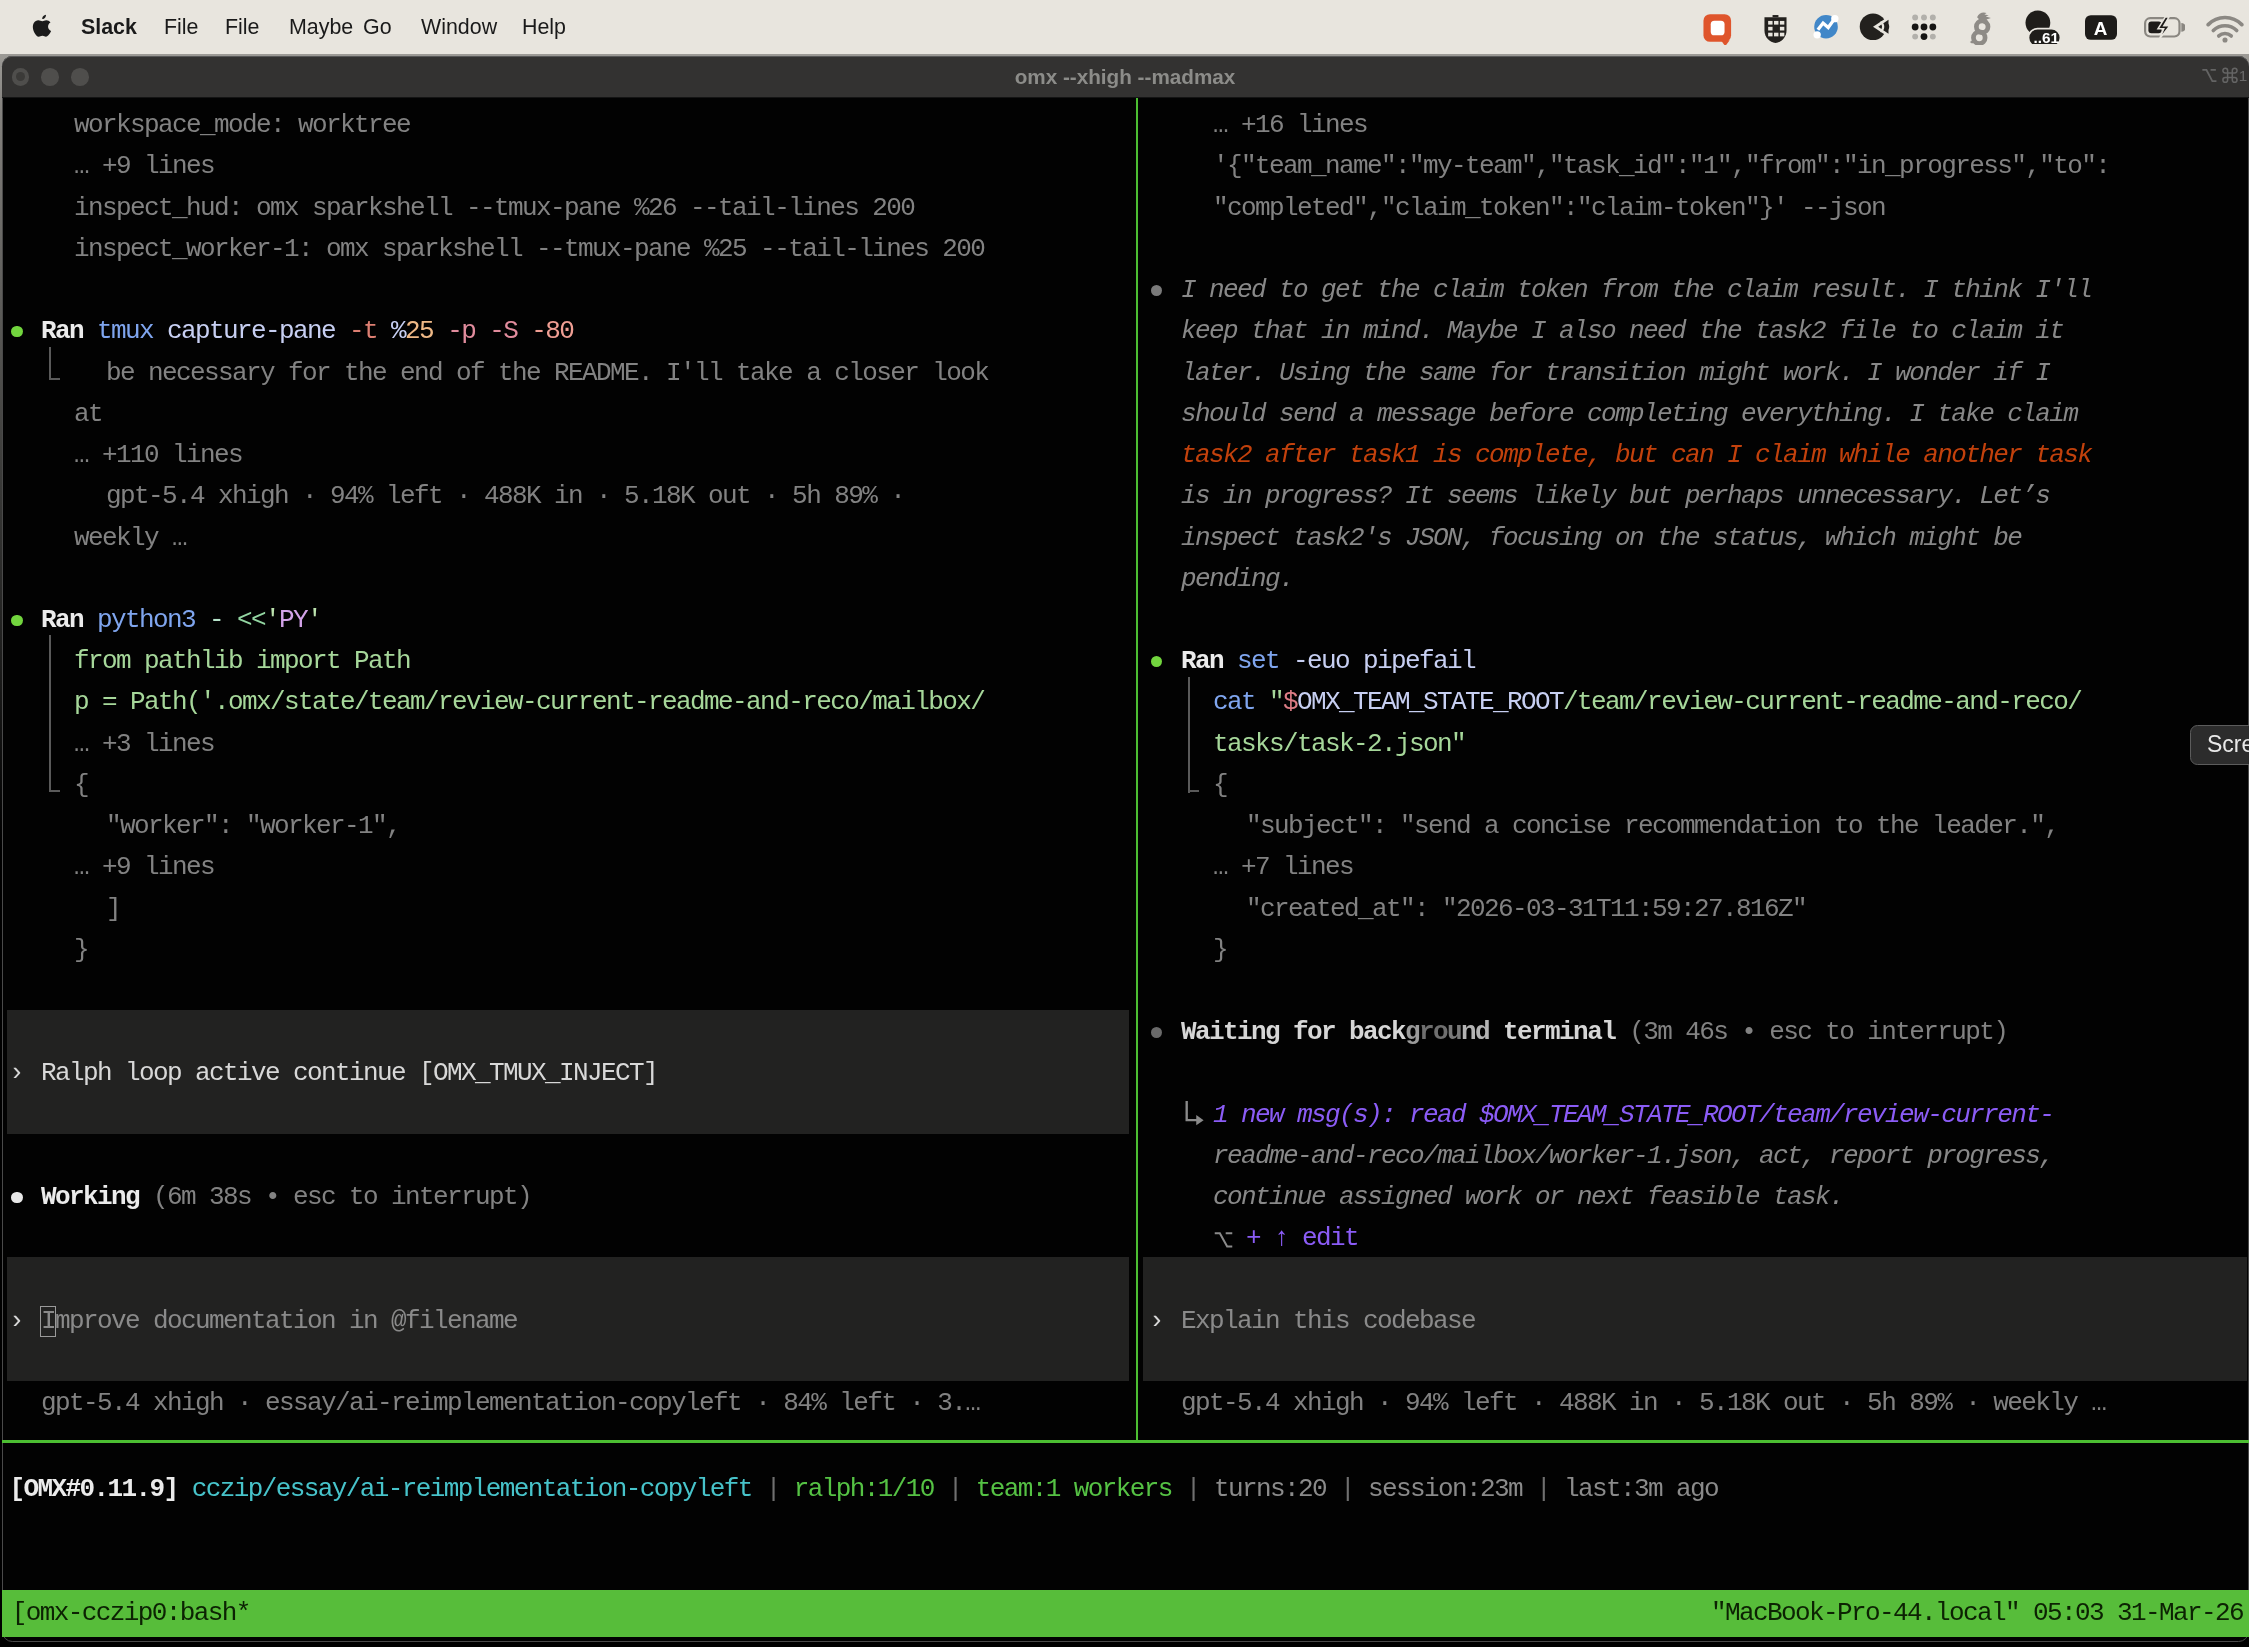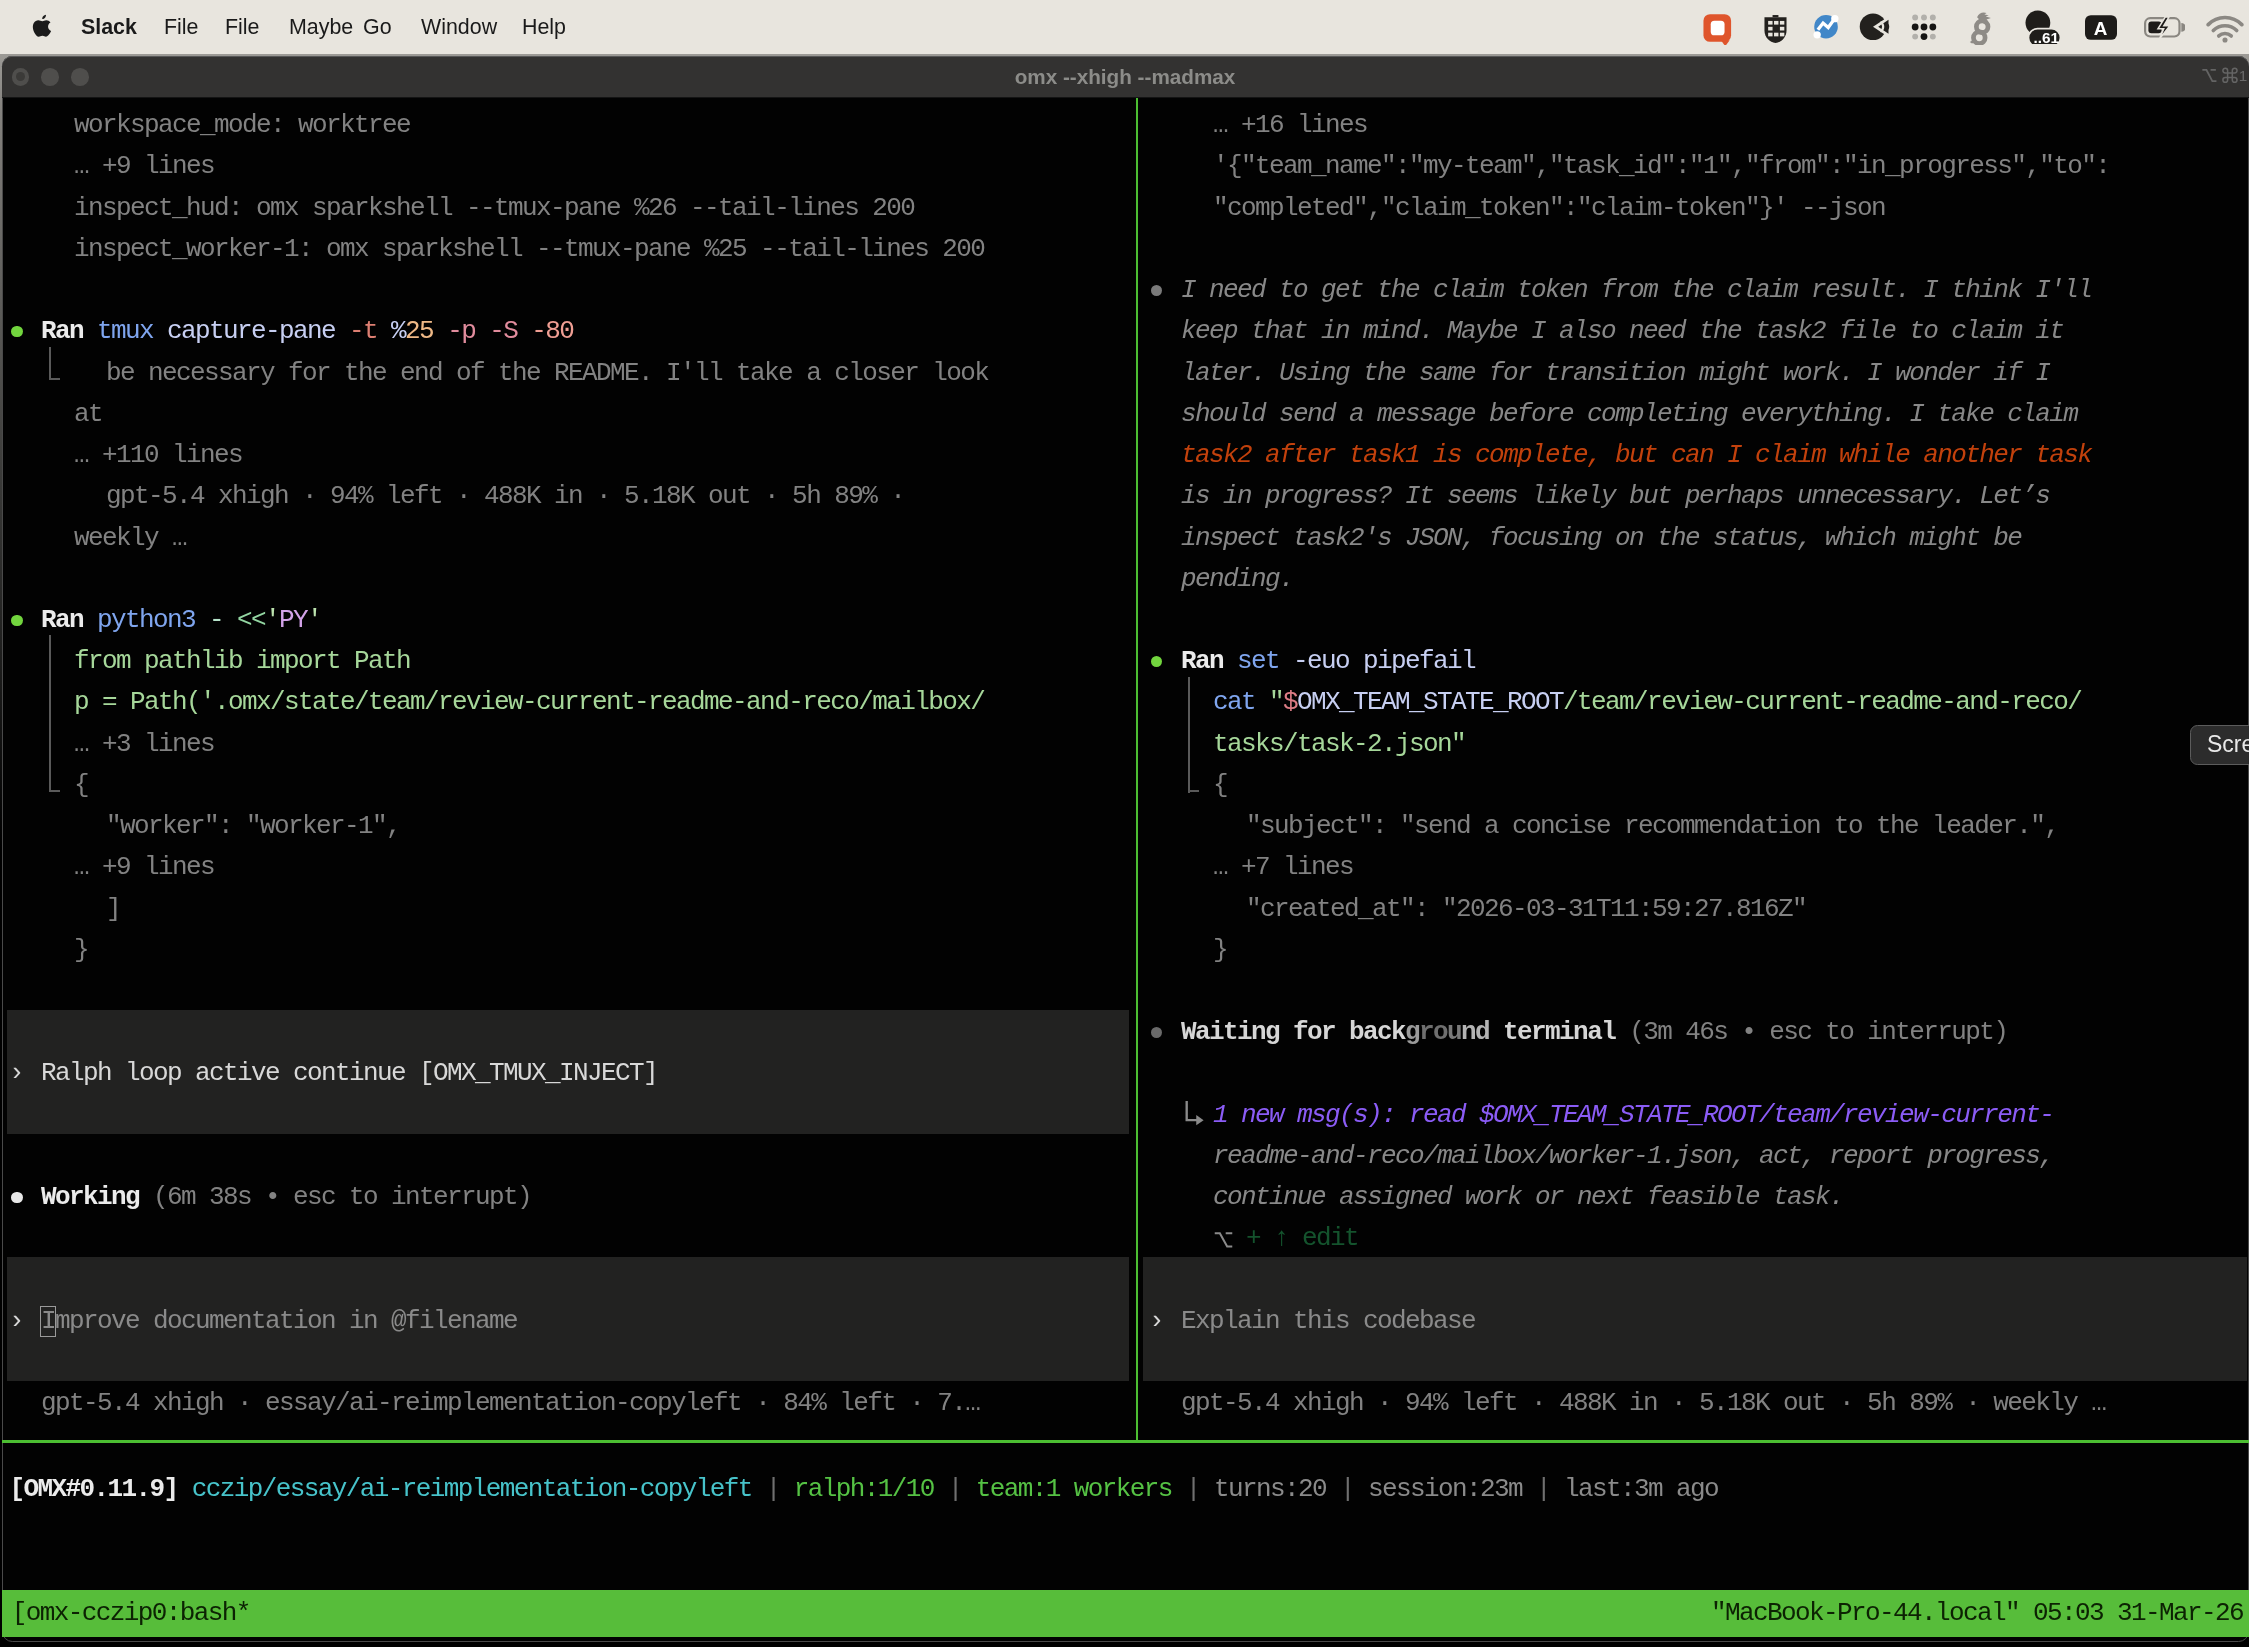--- a/index.html
+++ b/index.html
@@ -52,21 +52,21 @@
 <div class="r" style="left:74px;top:765px"><span style="color:#828282;">{</span></div>
 <div class="r" style="left:106px;top:806px"><span style="color:#828282;">"worker": "worker-1",</span></div>
 <div class="r" style="left:74px;top:847px"><span style="color:#828282;">… +9 lines</span></div>
 <div class="r" style="left:106px;top:889px"><span style="color:#828282;">]</span></div>
 <div class="r" style="left:74px;top:930px"><span style="color:#828282;">}</span></div>
 <div class="r" style="left:8.9px;top:1053px"><span style="color:#d8d8d8;">›</span></div>
 <div class="r" style="left:41px;top:1053px"><span style="color:#d8d8d8;">Ralph loop active continue [OMX_TMUX_INJECT]</span></div>
 <div class="r" style="left:41px;top:1177px"><span style="color:#ebebeb;font-weight:bold;">Working </span><span style="color:#828282;">(6m 38s • esc to interrupt)</span></div>
 <div class="r" style="left:8.9px;top:1301px"><span style="color:#d8d8d8;">›</span></div>
 <div class="r" style="left:41px;top:1301px"><span style="color:#8a8a8a;">Improve documentation in @filename</span></div>
-<div class="r" style="left:41px;top:1383px"><span style="color:#828282;">gpt-5.4 xhigh · essay/ai-reimplementation-copyleft · 84% left · 7.…</span></div>
+<div class="r" style="left:41px;top:1383px"><span style="color:#828282;">gpt-5.4 xhigh · essay/ai-reimplementation-copyleft · 84% left · 3.…</span></div>
 <div class="r" style="left:1213px;top:105px"><span style="color:#828282;">… +16 lines</span></div>
 <div class="r" style="left:1213px;top:146px"><span style="color:#828282;">'{"team_name":"my-team","task_id":"1","from":"in_progress","to":</span></div>
 <div class="r" style="left:1213px;top:188px"><span style="color:#828282;">"completed","claim_token":"claim-token"}' --json</span></div>
 <div class="r" style="left:1181px;top:270px"><span style="color:#888888;font-style:italic;">I need to get the claim token from the claim result. I think I'll</span></div>
 <div class="r" style="left:1181px;top:311px"><span style="color:#888888;font-style:italic;">keep that in mind. Maybe I also need the task2 file to claim it</span></div>
 <div class="r" style="left:1181px;top:353px"><span style="color:#888888;font-style:italic;">later. Using the same for transition might work. I wonder if I</span></div>
 <div class="r" style="left:1181px;top:394px"><span style="color:#888888;font-style:italic;">should send a message before completing everything. I take claim</span></div>
 <div class="r" style="left:1181px;top:435px"><span style="color:#c2410c;font-style:italic;">task2 after task1 is complete, but can I claim while another task</span></div>
 <div class="r" style="left:1181px;top:476px"><span style="color:#888888;font-style:italic;">is in progress? It seems likely but perhaps unnecessary. Let’s</span></div>
 <div class="r" style="left:1181px;top:518px"><span style="color:#888888;font-style:italic;">inspect task2's JSON, focusing on the status, which might be</span></div>
@@ -76,21 +76,21 @@
 <div class="r" style="left:1213px;top:724px"><span style="color:#a6d79a;">tasks/task-2.json"</span></div>
 <div class="r" style="left:1213px;top:765px"><span style="color:#828282;">{</span></div>
 <div class="r" style="left:1246px;top:806px"><span style="color:#828282;">"subject": "send a concise recommendation to the leader.",</span></div>
 <div class="r" style="left:1213px;top:847px"><span style="color:#828282;">… +7 lines</span></div>
 <div class="r" style="left:1246px;top:889px"><span style="color:#828282;">"created_at": "2026-03-31T11:59:27.816Z"</span></div>
 <div class="r" style="left:1213px;top:930px"><span style="color:#828282;">}</span></div>
 <div class="r" style="left:1181px;top:1012px"><span style="color:#d6d6d6;font-weight:bold;">Waiting for back</span><span style="color:#9a9a9a;font-weight:bold;">g</span><span style="color:#6f6f6f;font-weight:bold;">ro</span><span style="color:#7a7a7a;font-weight:bold;">u</span><span style="color:#b4b4b4;font-weight:bold;">nd</span><span style="color:#d6d6d6;font-weight:bold;"> terminal</span><span style="color:#828282;"> (3m 46s • esc to interrupt)</span></div>
 <div class="r" style="left:1213px;top:1095px"><span style="color:#8b5cf6;font-style:italic;">1 new msg(s): read $OMX_TEAM_STATE_ROOT/team/review-current-</span></div>
 <div class="r" style="left:1213px;top:1136px"><span style="color:#888888;font-style:italic;">readme-and-reco/mailbox/worker-1.json, act, report progress,</span></div>
 <div class="r" style="left:1213px;top:1177px"><span style="color:#888888;font-style:italic;">continue assigned work or next feasible task.</span></div>
-<div class="r" style="left:1246px;top:1218px"><span style="color:#14532d;">+ ↑ edit</span></div>
+<div class="r" style="left:1246px;top:1218px"><span style="color:#8b5cf6;">+ ↑ edit</span></div>
 <div class="r" style="left:1149px;top:1301px"><span style="color:#d8d8d8;">›</span></div>
 <div class="r" style="left:1181px;top:1301px"><span style="color:#8a8a8a;">Explain this codebase</span></div>
 <div class="r" style="left:1181px;top:1383px"><span style="color:#828282;">gpt-5.4 xhigh · 94% left · 488K in · 5.18K out · 5h 89% · weekly …</span></div>
 <div class="r" style="left:9.6px;top:1469px"><span style="color:#ebebeb;font-weight:bold;">[OMX#0.11.9] </span><span style="color:#47c3ca;">cczip/essay/ai-reimplementation-copyleft</span><span style="color:#6f6f6f;"> | </span><span style="color:#55c244;">ralph:1/10</span><span style="color:#6f6f6f;"> | </span><span style="color:#55c244;">team:1 workers</span><span style="color:#6f6f6f;"> | </span><span style="color:#8a8a8a;">turns:20</span><span style="color:#6f6f6f;"> | </span><span style="color:#8a8a8a;">session:23m</span><span style="color:#6f6f6f;"> | </span><span style="color:#8a8a8a;">last:3m ago</span></div>
 <div style="position:absolute;z-index:10;left:11.2px;top:326px;width:11.4px;height:11.4px;border-radius:50%;background:#72d53e"></div>
 <div style="position:absolute;z-index:10;left:11.2px;top:615px;width:11.4px;height:11.4px;border-radius:50%;background:#72d53e"></div>
 <div style="position:absolute;z-index:10;left:11.2px;top:1192px;width:11.4px;height:11.4px;border-radius:50%;background:#e8e8e8"></div>
 <div style="position:absolute;z-index:10;left:1151px;top:285px;width:11.4px;height:11.4px;border-radius:50%;background:#7a7a7a"></div>
 <div style="position:absolute;z-index:10;left:1151px;top:656px;width:11.4px;height:11.4px;border-radius:50%;background:#72d53e"></div>
 <div style="position:absolute;z-index:10;left:1151px;top:1027px;width:11.4px;height:11.4px;border-radius:50%;background:#6a6a6a"></div>

